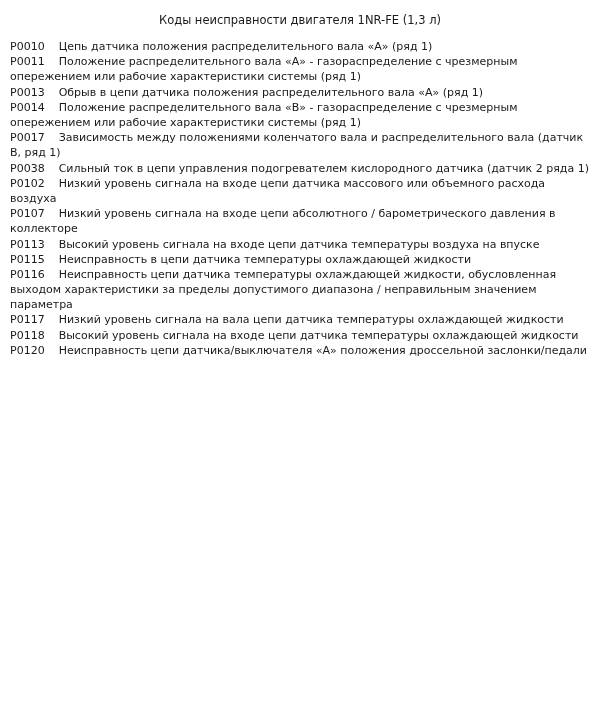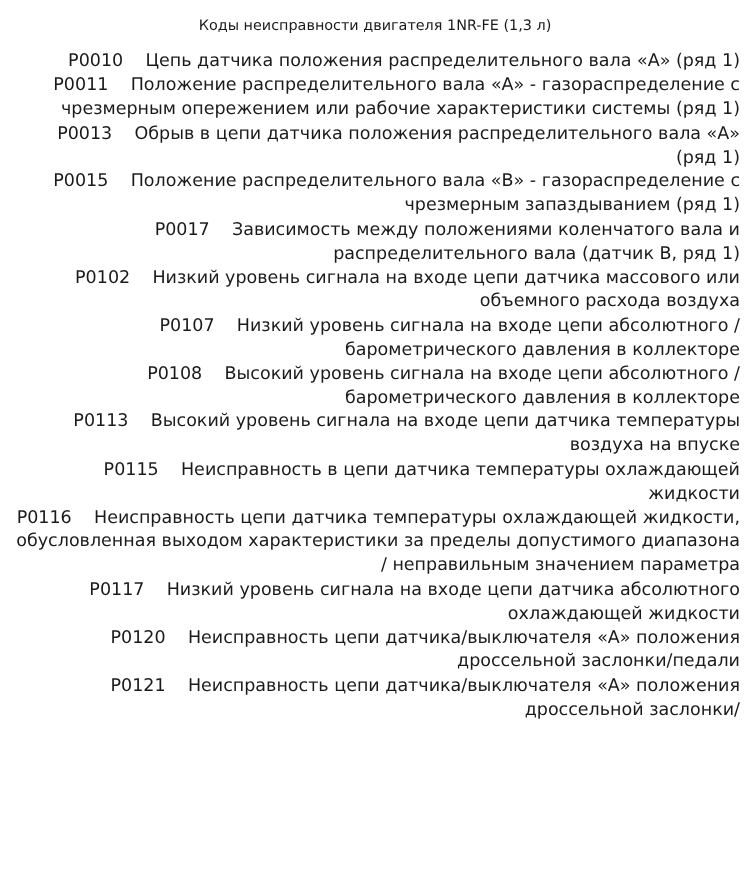--- a/index.html
+++ b/index.html
@@ -29,29 +29,28 @@
     padding: 13px 10px 12px 10px;
     line-height: 1.3;
     font-weight: normal;
   }
   .code-list {
     margin: 0;
     padding: 0 8px 0 10px;
     list-style: none;
   }
   .code-row {
-    font-size: 14px;
+    font-size: 11px;
     line-height: 1.355;
     margin: 0 0 0.5px 0;
     padding: 0;
     color: #1a1a1a;
     text-indent: 0;
     white-space: normal;
     word-wrap: break-word;
-    text-align: right;
   }
   .code-id {
     white-space: pre;
   }
   .code-text {
     white-space: normal;
   }
 </style>
 </head>
 <body>
@@ -64,47 +63,47 @@
     <div class="code-row">
       <span class="code-id">P0010    </span><span class="code-text">Цепь датчика положения распределительного вала «А» (ряд 1)</span>
     </div>
     <div class="code-row">
       <span class="code-id">P0011    </span><span class="code-text">Положение распределительного вала «А» - газораспределение с чрезмерным опережением или рабочие характеристики системы (ряд 1)</span>
     </div>
     <div class="code-row">
       <span class="code-id">P0013    </span><span class="code-text">Обрыв в цепи датчика положения распределительного вала «А» (ряд 1)</span>
     </div>
     <div class="code-row">
-      <span class="code-id">P0015    </span><span class="code-text">Положение распределительного вала «В» - газораспределение с чрезмерным запаздыванием (ряд 1)</span>
+      <span class="code-id">P0014    </span><span class="code-text">Положение распределительного вала «В» - газораспределение с чрезмерным опережением или рабочие характеристики системы (ряд 1)</span>
     </div>
     <div class="code-row">
       <span class="code-id">P0017    </span><span class="code-text">Зависимость между положениями коленчатого вала и распределительного вала (датчик В, ряд 1)</span>
+    </div>
+    <div class="code-row">
+      <span class="code-id">P0038    </span><span class="code-text">Сильный ток в цепи управления подогревателем кислородного датчика (датчик 2 ряда 1)</span>
     </div>
     <div class="code-row">
       <span class="code-id">P0102    </span><span class="code-text">Низкий уровень сигнала на входе цепи датчика массового или объемного расхода воздуха</span>
     </div>
     <div class="code-row">
       <span class="code-id">P0107    </span><span class="code-text">Низкий уровень сигнала на входе цепи абсолютного / барометрического давления в коллекторе</span>
-    </div>
-    <div class="code-row">
-      <span class="code-id">P0108    </span><span class="code-text">Высокий уровень сигнала на входе цепи абсолютного / барометрического давления в коллекторе</span>
     </div>
     <div class="code-row">
       <span class="code-id">P0113    </span><span class="code-text">Высокий уровень сигнала на входе цепи датчика температуры воздуха на впуске</span>
     </div>
     <div class="code-row">
       <span class="code-id">P0115    </span><span class="code-text">Неисправность в цепи датчика температуры охлаждающей жидкости</span>
     </div>
     <div class="code-row">
       <span class="code-id">P0116    </span><span class="code-text">Неисправность цепи датчика температуры охлаждающей жидкости, обусловленная выходом характеристики за пределы допустимого диапазона / неправильным значением параметра</span>
     </div>
     <div class="code-row">
-      <span class="code-id">P0117    </span><span class="code-text">Низкий уровень сигнала на входе цепи датчика абсолютного охлаждающей жидкости</span>
+      <span class="code-id">P0117    </span><span class="code-text">Низкий уровень сигнала на вала цепи датчика температуры охлаждающей жидкости</span>
+    </div>
+    <div class="code-row">
+      <span class="code-id">P0118    </span><span class="code-text">Высокий уровень сигнала на входе цепи датчика температуры охлаждающей жидкости</span>
     </div>
     <div class="code-row">
       <span class="code-id">P0120    </span><span class="code-text">Неисправность цепи датчика/выключателя «А» положения дроссельной заслонки/педали</span>
-    </div>
-    <div class="code-row">
-      <span class="code-id">P0121    </span><span class="code-text">Неисправность цепи датчика/выключателя «А» положения дроссельной заслонки/</span>
     </div>
   </div>
 
 </div>
 
 </body></html>

